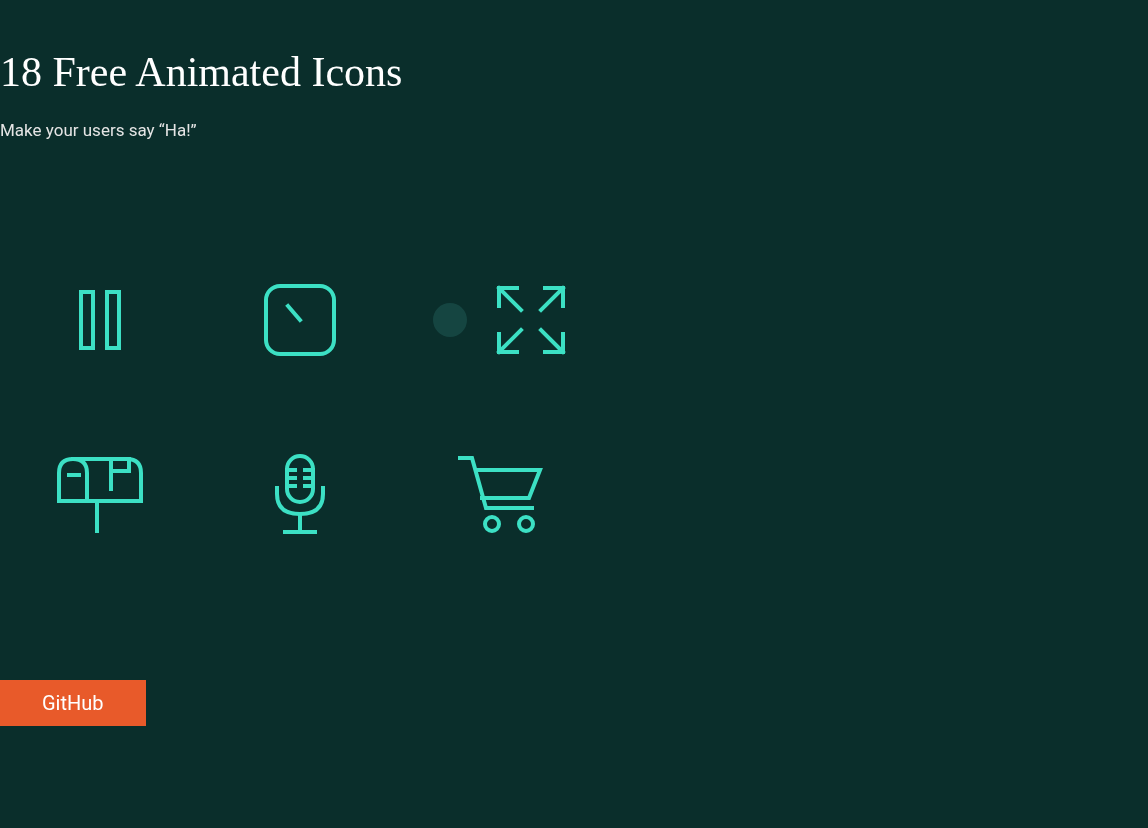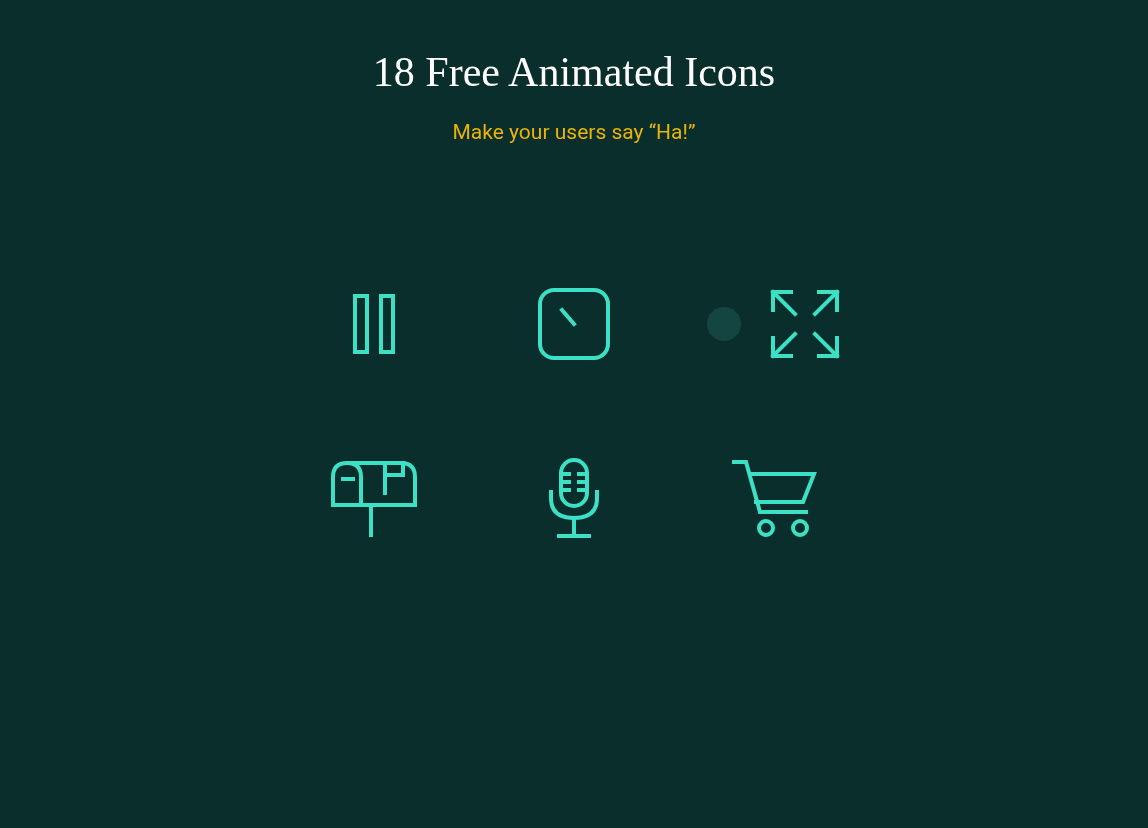--- a/index.html
+++ b/index.html
@@ -11,33 +11,33 @@
       width: 1148px;
       height: 828px;
       background-color: #0a2e2b;
       font-family: -apple-system, BlinkMacSystemFont, "Segoe UI", Roboto, "Helvetica Neue", Arial, sans-serif;
       color: #ffffff;
       overflow: hidden;
     }
     .container {
       display: flex;
       flex-direction: column;
-      align-items: center;
+      align-items: flex-start;
       padding-top: 48px;
     }
     .title {
       font-family: Georgia, "Times New Roman", serif;
       font-size: 42px;
       font-weight: normal;
       color: #ffffff;
       margin-bottom: 24px;
     }
     .subtitle {
-      font-size: 21px;
-      color: #eab308;
+      font-size: 17px;
+      color: #e5e5e5;
       margin-bottom: 140px;
     }
     .icon-grid {
       display: grid;
       grid-template-columns: repeat(3, 200px);
       grid-template-rows: repeat(2, 80px);
       column-gap: 0px;
       row-gap: 95px;
       margin-bottom: 145px;
       justify-items: center;
@@ -149,15 +149,16 @@
       <svg class="icon-svg" width="88" height="82" viewBox="0 0 88 82">
         <polyline points="4,4 16,4 30,54 76,54"></polyline>
         <polyline points="20,16 84,16 73,44 26,44"></polyline>
         <circle cx="36" cy="70" r="7"></circle>
         <circle cx="70" cy="70" r="7"></circle>
       </svg>
     </div>
 
   </div>
 
+  <button class="github-btn">GitHub</button>
 
 
 </div>
 
 </body></html>

